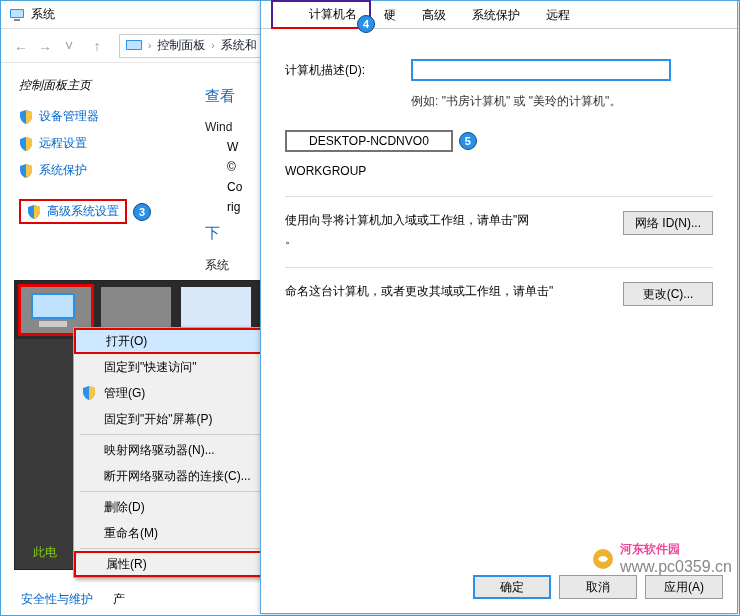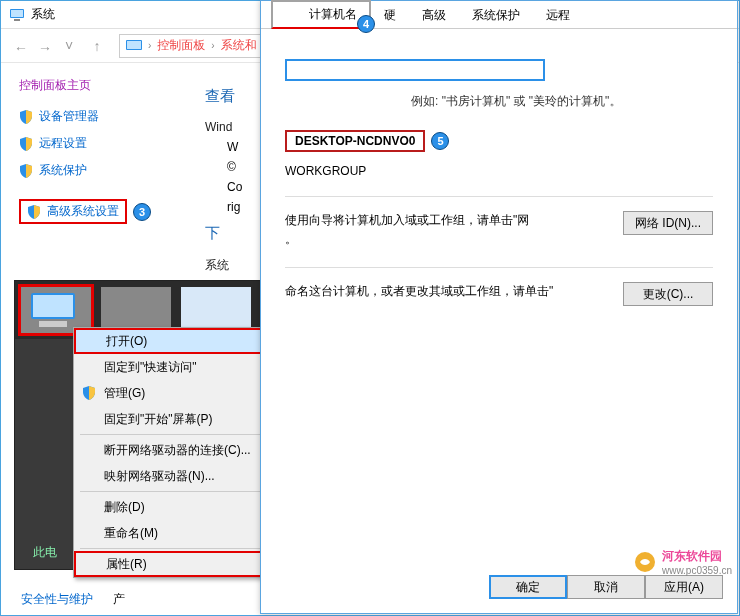--- a/index.html
+++ b/index.html
@@ -7,71 +7,71 @@
 
 
 .sys-win { position: absolute; left: 0; top: 0; width: 740px; height: 616px; border: 1px solid #4aa3df; }
 .sys-titlebar { height: 28px; background: #fff; display: flex; align-items: center; padding-left: 8px; border-bottom: 1px solid #e0e0e0; }
 .sys-titlebar .icn { width: 16px; height: 16px; margin-right: 6px; }
 .sys-titlebar .ttl { font-size: 12px; }
 .nav-row { height: 34px; display: flex; align-items: center; padding: 0 8px; border-bottom: 1px solid #e6e6e6; }
 .nav-arrow { width: 24px; height: 24px; border-radius: 3px; color: #999; display: flex; align-items: center; justify-content: center; font-size: 14px; }
 .nav-up { margin-left: 4px; }
 .addr { flex: 1; height: 24px; border: 1px solid #ccc; margin-left: 10px; display: flex; align-items: center; padding: 0 6px; gap: 6px; }
-.addr .crumb { color: #ef4444; }
+.addr .crumb { color: #0f172a; }
 .addr .sep { color: #888; font-size: 10px; }
 .pc-icon { width: 16px; height: 12px; }
 
 .sys-body { display: flex; height: calc(100% - 62px - 32px); }
 .leftcol { width: 200px; padding: 14px 18px; }
-.cp-home { color: #a21caf; margin-bottom: 14px; display: block; }
+.cp-home { color: #000000; margin-bottom: 14px; display: block; font-style: italic; }
 .side-link { display: flex; align-items: center; gap: 6px; color: #0066cc; margin: 10px 0; cursor: pointer; }
 .shield { width: 14px; height: 14px; }
 .hl-red { border: 2px solid #e30000; padding: 2px 6px; }
 .badge { display: inline-flex; width: 18px; height: 18px; border-radius: 50%; background: #2b90e8; color: #fff; align-items: center; justify-content: center; font-size: 11px; font-weight: bold; margin-left: 6px; border: 1px solid #0a4b85; }
 .rightcol { flex: 1; padding: 18px 0 0 4px; }
 .rc-line { margin: 6px 0; }
 .rc-h { color: #1a66b3; font-size: 15px; }
 .rc-sub { color: #222; margin-top: 14px; }
 .sys-footer { position: absolute; bottom: 0; left: 0; right: 0; height: 32px; padding-left: 20px; display: flex; align-items: center; gap: 20px; color: #0066cc; }
 .sys-footer .f2 { color: #000; }
 
 
 .thumb-zone { position: absolute; left: 14px; top: 280px; width: 292px; height: 290px; background: #3a3a3a; border: 1px solid #222; }
 .thumb-strip { height: 58px; display: flex; gap: 10px; padding: 6px; background: #2a2a2a; }
 .thumb { width: 70px; height: 46px; background: #888; position: relative; }
 .thumb.sel { outline: 3px solid #e30000; }
-.pc { position: absolute; left: 18px; bottom: 8px; color: #86efac; font-size: 12px; }
+.pc { position: absolute; left: 18px; bottom: 8px; color: #84cc16; font-size: 12px; }
 .ctx { position: absolute; left: 58px; top: 46px; width: 228px; background: #f0f0f0; border: 1px solid #aaa; box-shadow: 2px 2px 4px rgba(0,0,0,.3); }
 .ctx-item { height: 26px; display: flex; align-items: center; padding: 0 14px 0 30px; position: relative; }
 .ctx-item.sel { background: #cde8ff; }
 .ctx-item.hl { border: 2px solid #e30000; }
 .ctx-sep { height: 1px; background: #ccc; margin: 2px 6px; }
 .ctx .shd { position: absolute; left: 8px; width: 14px; height: 14px; }
 
 
 .dlg { position: absolute; left: 260px; top: 0; width: 478px; height: 614px; background: #fff; border: 1px solid #5aa5e0; box-shadow: 0 0 6px rgba(0,0,0,.25); }
 .dlg-titlebar { height: 30px; display: flex; align-items: center; justify-content: space-between; padding: 0 10px; }
 .dlg-close { width: 28px; text-align: center; font-size: 16px; cursor: pointer; }
 .dlg-tabs { display: flex; border-bottom: 1px solid #ccc; padding-left: 10px; height: 28px; align-items: flex-end; }
 .tab { padding: 4px 12px; border: 1px solid transparent; position: relative; top: 1px; cursor: pointer; }
 .tab.act { border: 1px solid #ccc; border-bottom: 1px solid #fff; background: #fff; }
-.tab.act.hl { border: 2px solid #a3a3a3; border-bottom: 2px solid #e30000; padding-left: 36px; }
+.tab.act.hl { border: 2px solid #4c1d95; border-bottom: 2px solid #e30000; padding-left: 36px; }
 .dlg-body { padding: 18px 24px; }
 .info-row { display: flex; align-items: center; margin: 12px 0; gap: 16px; }
 .info-row .lbl { width: 110px; }
 .pc-big { width: 44px; height: 36px; }
 .dlg-body .desc-input { width: 260px; height: 22px; border: 2px solid #2b90e8; padding: 0 4px; }
 .example { margin-left: 126px; color: #333; }
-.full-val { border: 2px solid #b91c1c; padding: 2px 8px; display: inline-block; font-weight: bold; }
+.full-val { border: 2px solid #737373; padding: 2px 22px; display: inline-block; }
 .section { border-top: 1px solid #ddd; margin-top: 18px; padding-top: 14px; }
 .sec-row { display: flex; align-items: flex-start; justify-content: space-between; gap: 10px; }
 .sec-txt { flex: 1; line-height: 1.6; }
 .btn { min-width: 90px; height: 24px; border: 1px solid #999; background: #e8e8e8; cursor: pointer; font-size: 12px; }
-.dlg-buttons { position: absolute; bottom: 14px; right: 14px; display: flex; gap: 0; }
+.dlg-buttons { position: absolute; bottom: 14px; right: 14px; display: flex; gap: 8px; }
 .dlg-buttons .btn { min-width: 78px; }
 .dlg-buttons .btn.def { border: 2px solid #2b90e8; }
 
 .watermark { position: absolute; right: 8px; bottom: 40px; font-size: 12px; color: #6a6a6a; display: flex; align-items: center; gap: 6px; }
 .wm-icon { width: 22px; height: 22px; }
 </style>
 </head>
 <body>
 
 <div class="sys-win">
@@ -178,24 +178,24 @@
           <path d="M7 0l6 2v4c0 4-3 7-6 8-3-1-6-4-6-8V2z" fill="#2b90e8"></path>
           <path d="M7 0v14c3-1 6-4 6-8V2z" fill="#f9c440"></path>
         </svg>
       <span>管理(G)</span>
     </div>
     <div class="ctx-item">
         <span>固定到"开始"屏幕(P)</span>
       </div>
     <div class="ctx-sep"></div>
     <div class="ctx-item">
+        <span>映射网络驱动器(N)...</span>
+      </div>
+    <div class="ctx-item">
         <span>断开网络驱动器的连接(C)...</span>
-      </div>
-    <div class="ctx-item">
-        <span>映射网络驱动器(N)...</span>
       </div>
     <div class="ctx-sep"></div>
     <div class="ctx-item">
         <span>删除(D)</span>
       </div>
     <div class="ctx-item">
         <span>重命名(M)</span>
       </div>
     <div class="ctx-sep"></div>
     <div class="ctx-item hl">
@@ -211,20 +211,21 @@
       <span>计算机名</span>
       <span class="badge" style="position:absolute;right:-6px;bottom:-6px">4</span>
     </div>
     <div class="tab"><span>硬</span></div>
     <div class="tab"><span>高级</span></div>
     <div class="tab"><span>系统保护</span></div>
     <div class="tab"><span>远程</span></div>
   </div>
   <div class="dlg-body">
     <div class="info-row">
+      <span class="lbl">计算机描述(D):</span>
       <input class="desc-input" type="text" style="">
     </div>
     <div class="example">例如: "书房计算机" 或 "美玲的计算机"。</div>
     <div class="info-row" style="margin-top:20px">
       <span style="position:relative;display:inline-flex;align-items:center">
         <span class="full-val">DESKTOP-NCDNVO0</span>
         <span class="badge" style="margin-left:6px">5</span>
       </span>
     </div>
     <div class="info-row">
@@ -256,15 +257,15 @@
   </div>
 </div>
 
 <div class="watermark">
   <svg class="wm-icon" viewBox="0 0 22 22">
       <circle cx="11" cy="11" r="10" fill="#f0b030"></circle>
       <path d="M6 11c2-4 8-4 10 0-2 4-8 4-10 0z" fill="#fff"></path>
     </svg>
   <div>
     <div style="font-weight:bold;color:#ec4899">河东软件园</div>
-    <div style="font-size:10px;color:#888">www.pc0359.cn</div>
+    <div style="font-size:16px;color:#888">www.pc0359.cn</div>
   </div>
 </div>
 
 </body></html>

